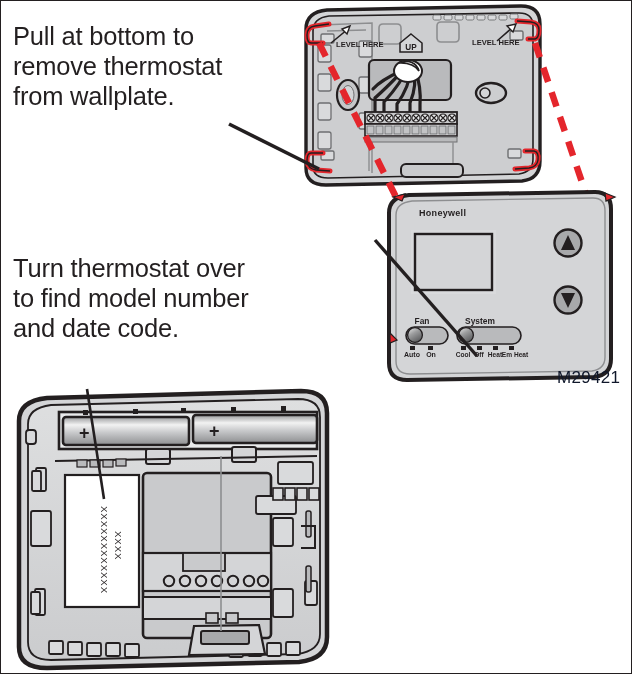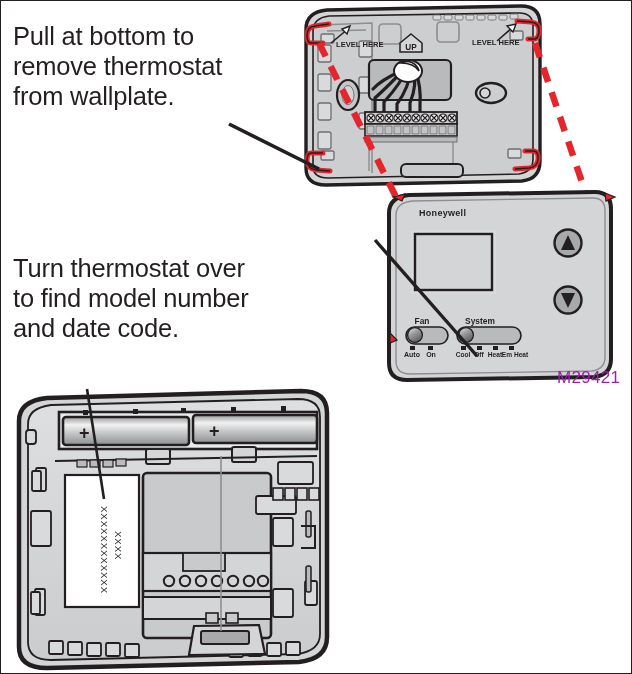--- a/index.html
+++ b/index.html
@@ -46,21 +46,21 @@
     left: 12px;
     top: 252px;
     width: 310px;
   }
   .figure-caption {
     position: absolute;
     left: 556px;
     top: 367px;
     font-family: "Liberation Sans", sans-serif;
     font-size: 17px;
-    color: #a21caf;
+    color: #0f172a;
     letter-spacing: 0.3px;
   }
   svg text {
     font-family: "Liberation Sans", sans-serif;
     fill: #231f20;
   }
 </style>
 </head>
 <body>
 

